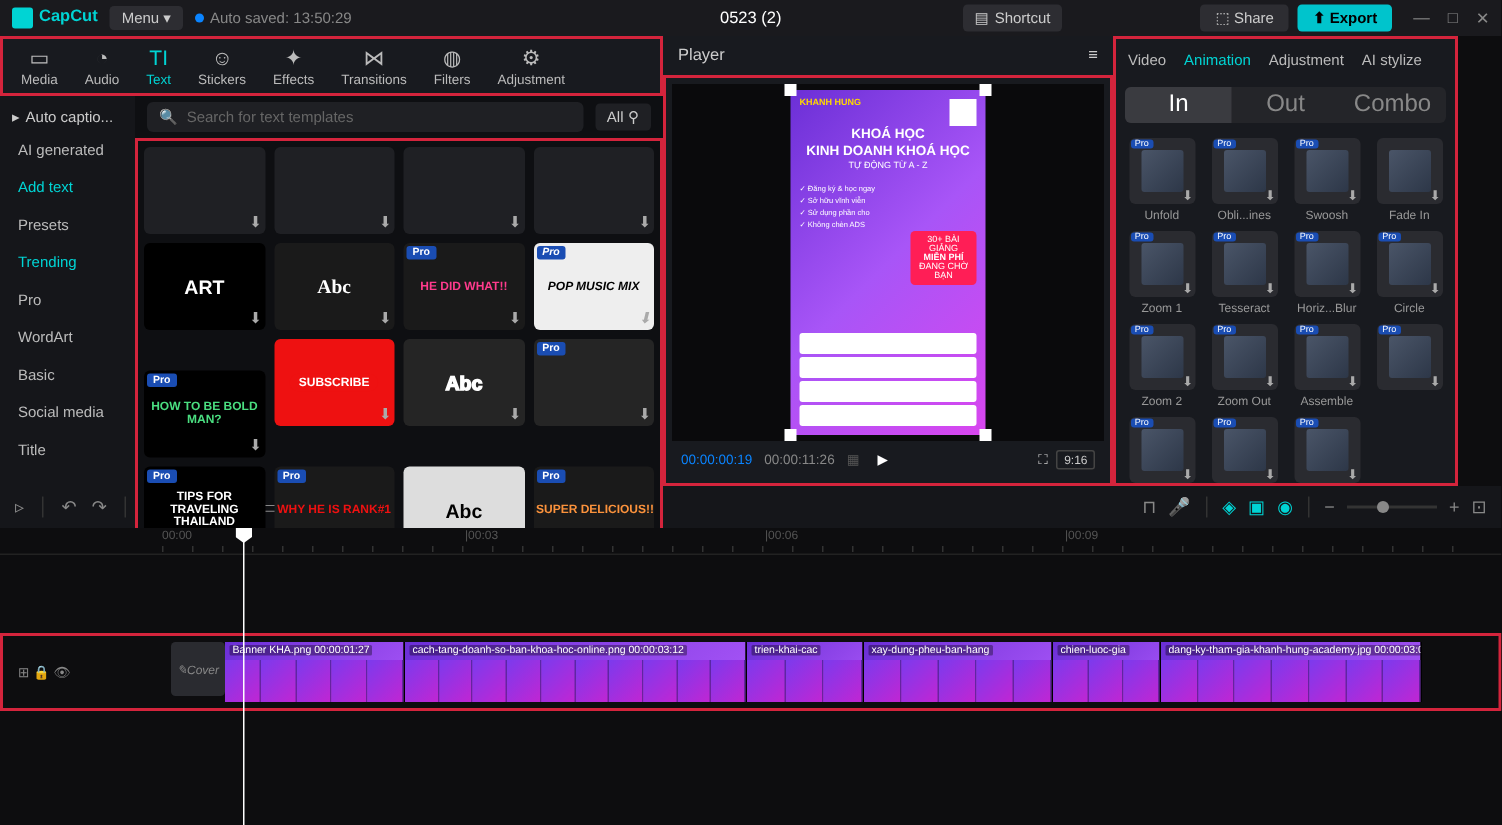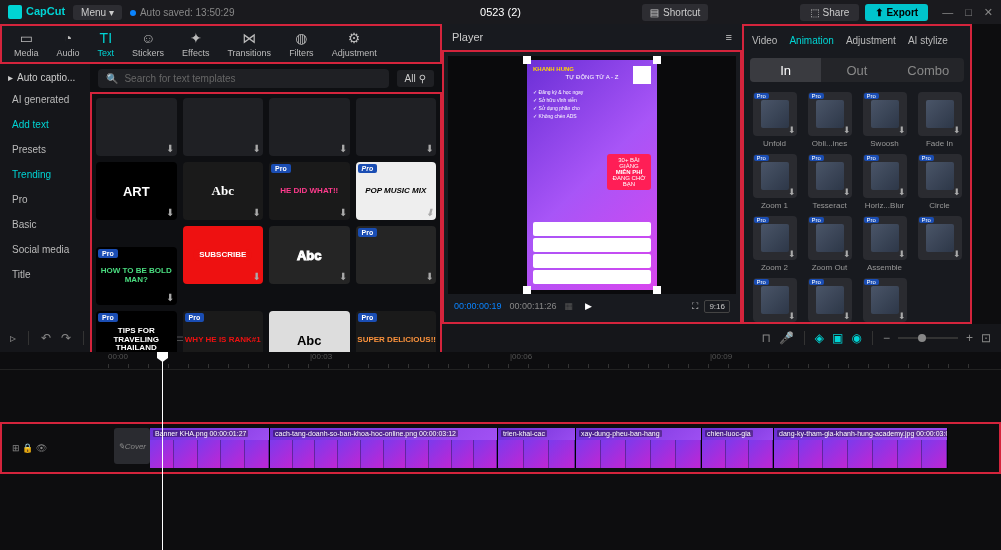--- a/index.html
+++ b/index.html
@@ -55,21 +55,21 @@
 .time-cur{color:#0a84ff}
 .time-dur{color:#888}
 .play-btn{color:#fff;margin-left:4px}
 .player-ctrl-right{margin-left:auto;display:flex;gap:6px;align-items:center}
 .ratio-badge{border:1px solid #444;padding:1px 4px;border-radius:2px;font-size:8px}
 .right-panel{width:230px;background:#181a1f;display:flex;flex-direction:column;border:2px solid #d4243c}
 .right-tabs{height:28px;display:flex;align-items:center;gap:12px;padding:0 8px;font-size:10px}
 .right-tab{color:#bbb;cursor:pointer}
 .right-tab.active{color:#00d4d4}
 .sub-tabs{height:24px;display:flex;background:#242529;margin:4px 6px;border-radius:4px;overflow:hidden}
-.sub-tab{flex:1;display:flex;align-items:center;justify-content:center;font-size:13px;color:#888;cursor:pointer}
+.sub-tab{flex:1;display:flex;align-items:center;justify-content:center;font-size:16px;color:#888;cursor:pointer}
 .sub-tab.active{background:#3a3b40;color:#fff}
 .anim-grid{flex:1;display:grid;grid-template-columns:repeat(4,1fr);gap:6px;padding:6px;overflow:hidden;align-content:start}
 .anim-item{display:flex;flex-direction:column;align-items:center;gap:3px}
 .anim-thumb{width:44px;height:44px;background:#2a2b30;border-radius:4px;position:relative;display:flex;align-items:center;justify-content:center}
 .anim-thumb.none{border:1px solid #00d4d4}
 .anim-thumb .none-icon{width:20px;height:20px;border:1px solid #666;border-radius:50%;position:relative}
 .anim-thumb .none-icon::after{content:'';position:absolute;width:1px;height:28px;background:#666;top:-4px;left:10px;transform:rotate(45deg)}
 .anim-thumb .pro-b{position:absolute;top:1px;left:1px;background:#1a4db3;color:#fff;font-size:6px;padding:0 3px;border-radius:2px}
 .anim-thumb .dl{position:absolute;bottom:1px;right:1px;color:#aaa;font-size:9px}
 .anim-label{font-size:8px;color:#999;text-align:center;white-space:nowrap;overflow:hidden;text-overflow:ellipsis;width:44px}
@@ -158,20 +158,21 @@
       </div>
     <div class="left-body">
       <div class="sidebar">
         <div class="sidebar-top">▸ <span>Auto captio...</span></div>
         <div id="sidebar-items">
             <div class="sidebar-item">AI generated</div>
             <div class="sidebar-item active">Add text</div>
             <div class="sidebar-item">Presets</div>
             <div class="sidebar-item active">Trending</div>
             <div class="sidebar-item">Pro</div>
+            <div class="sidebar-item">WordArt</div>
             <div class="sidebar-item">Basic</div>
             <div class="sidebar-item">Social media</div>
             <div class="sidebar-item">Title</div>
           </div>
       </div>
       <div class="content-area">
         <div class="search-row">
           <div class="search-box">🔍 <span>Search for text templates</span></div>
           <div class="all-btn"><span>All</span> ⚲</div>
         </div>
@@ -259,20 +260,21 @@
     </div>
     <div class="player-body">
       <div class="preview-wrap">
         <div class="preview-frame">
           <span class="handle tl"></span>
           <span class="handle tr"></span>
           <span class="handle bl"></span>
           <span class="handle br"></span>
           <div class="preview-logo">KHANH HUNG</div>
           <div class="preview-qr"></div>
+          <div class="preview-title"><span>KHOÁ HỌC</span><br><span>KINH DOANH KHOÁ HỌC</span></div>
           <div class="preview-sub">TỰ ĐỘNG TỪ A - Z</div>
           <div class="preview-bullets" id="preview-bullets">
               <div>✓ Đăng ký &amp; học ngay</div>
               <div>✓ Sở hữu vĩnh viễn</div>
               <div>✓ Sử dụng phần cho</div>
               <div>✓ Không chèn ADS</div>
             </div>
           <div class="preview-cta"><span>30+ BÀI GIẢNG</span><br><b>MIỄN PHÍ</b><br><span>ĐANG CHỜ BẠN</span></div>
           <div class="preview-cards">
             <div class="preview-card"></div>

